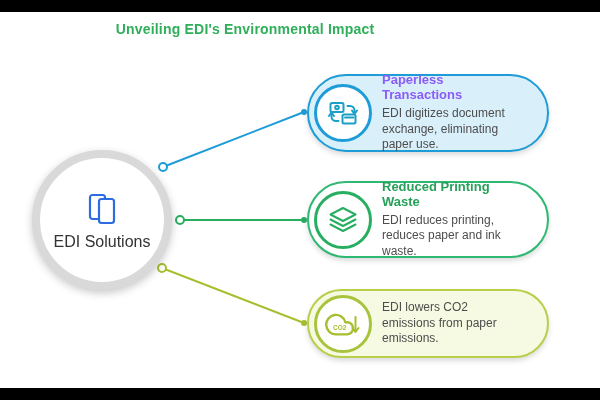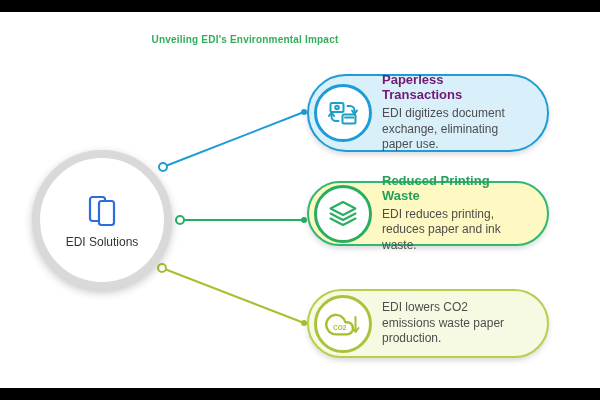--- a/index.html
+++ b/index.html
@@ -10,55 +10,55 @@
     overflow: hidden;
     font-family: "Liberation Sans", sans-serif;
   }
   .stage {
     position: absolute; left: 0; top: 12px;
     width: 600px; height: 376px;
     background: #fff;
     z-index: 0;
   }
   .title {
-    position: absolute; left: 0; top: 34px; width: 490px;
+    position: absolute; left: 0; top: 21px; width: 490px;
     text-align: center;
-    font-size: 10px; font-weight: 700;
+    font-size: 14px; font-weight: 700;
     color: #2faf5a;
     letter-spacing: .2px;
     z-index: 3;
   }
   .connectors { position: absolute; left: 0; top: 0; z-index: 1; }
 
   .center-node {
     position: absolute; left: 32px; top: 150px;
     width: 140px; height: 140px;
     border-radius: 50%;
     background: #fff;
     border: 8px solid #d9d9d9;
     box-sizing: border-box;
     box-shadow: 0 3px 8px rgba(0,0,0,.22);
     display: flex; flex-direction: column;
     align-items: center; justify-content: center;
     gap: 4px;
     z-index: 2;
   }
   .center-icon svg { display: block; }
-  .center-label { font-size: 12px; color: #333; }
+  .center-label { font-size: 16px; color: #333; }
 
   .card {
     position: absolute; left: 307px; width: 242px;
     border: 2px solid; border-radius: 44px;
     box-sizing: border-box;
     display: flex; align-items: center;
     box-shadow: 0 3px 5px rgba(60,60,60,.18);
     z-index: 2;
   }
   .card--blue  { top: 74px;  height: 78px; background: #d9f0fb; border-color: #1e9cd7; }
-  .card--green { top: 181px; height: 65px; background: #fef9c3; border-color: #2eb872; }
+  .card--green { top: 181px; height: 77px; background: #ffffff; border-color: #2eb872; }
   .card--lime  { top: 289px; height: 69px; background: #f6fae2; border-color: #b8cf49; }
 
   .card-icon {
     flex: 0 0 auto;
     width: 58px; height: 58px;
     border-radius: 50%;
     background: #fff;
     border: 3px solid;
     box-sizing: border-box;
     margin-left: 5px;
@@ -68,21 +68,21 @@
   .card--green .card-icon { border-color: #27ae60; }
   .card--lime  .card-icon { border-color: #a8c43c; }
   .card-icon svg { display: block; }
 
   .card-text { padding: 4px 10px 4px 10px; }
   .card-title {
     font-weight: 700; font-size: 13px; line-height: 1.15;
     margin-bottom: 3px; max-width: 118px;
   }
   .card--lime .card-title { max-width: 160px; }
-  .card--blue  .card-title { color: #701a75; }
+  .card--blue  .card-title { color: #8b5cf6; }
   .card--green .card-title { color: #27a05a; }
   .card--lime  .card-title { color: #93ad2d; }
   .card-desc {
     font-size: 12px; color: #4d4d4d; line-height: 1.3;
     max-width: 136px;
   }
 </style>
 </head>
 <body>
 
@@ -156,15 +156,15 @@
     <svg width="36" height="32" viewBox="0 0 36 32" fill="none" stroke="#a6bf2f" stroke-width="2" stroke-linecap="round" stroke-linejoin="round">
       <g transform="translate(0,2) scale(1.22)">
         <path d="M18 10h-1.26A8 8 0 1 0 9 20h9a5 5 0 0 0 0-10z"></path>
       </g>
       <text x="8" y="21.5" font-size="6.5" font-weight="bold" fill="#a6bf2f" stroke="none">CO2</text>
       <line x1="30.5" y1="9" x2="30.5" y2="23"></line>
       <polyline points="27.5,20 30.5,24 33.5,20"></polyline>
     </svg>
   </span>
   <div class="card-text">
-    <div class="card-desc">EDI lowers CO2 emissions waste paper production.</div>
+    <div class="card-desc">EDI lowers CO2 emissions from paper emissions.</div>
   </div>
 </div>
 
 </body></html>

